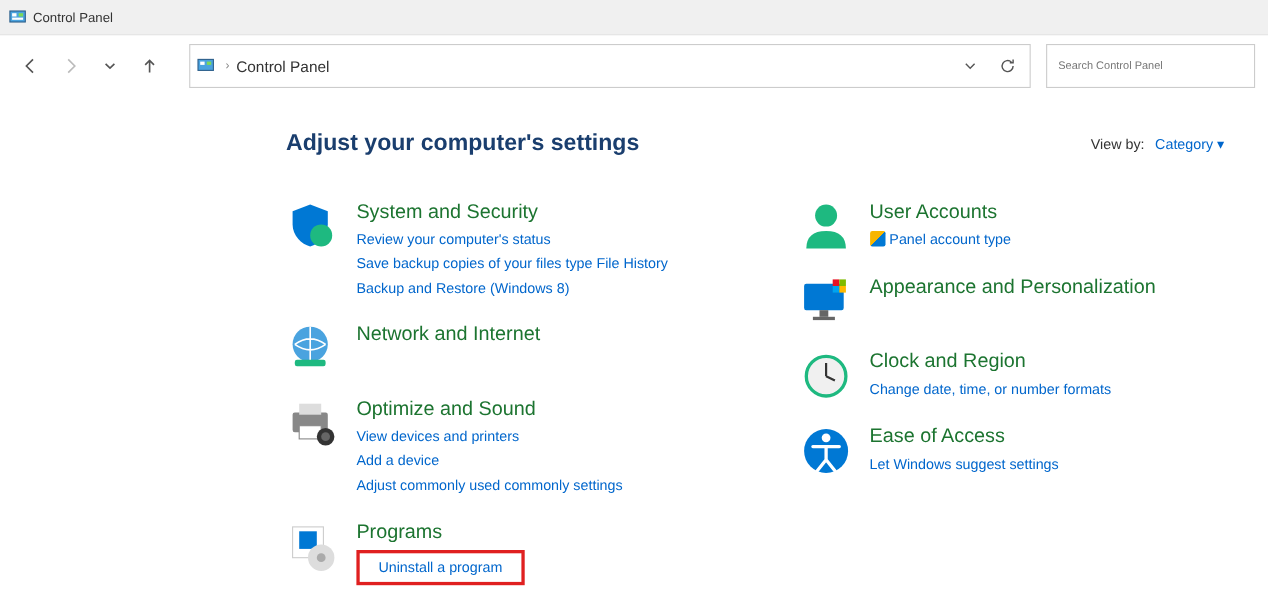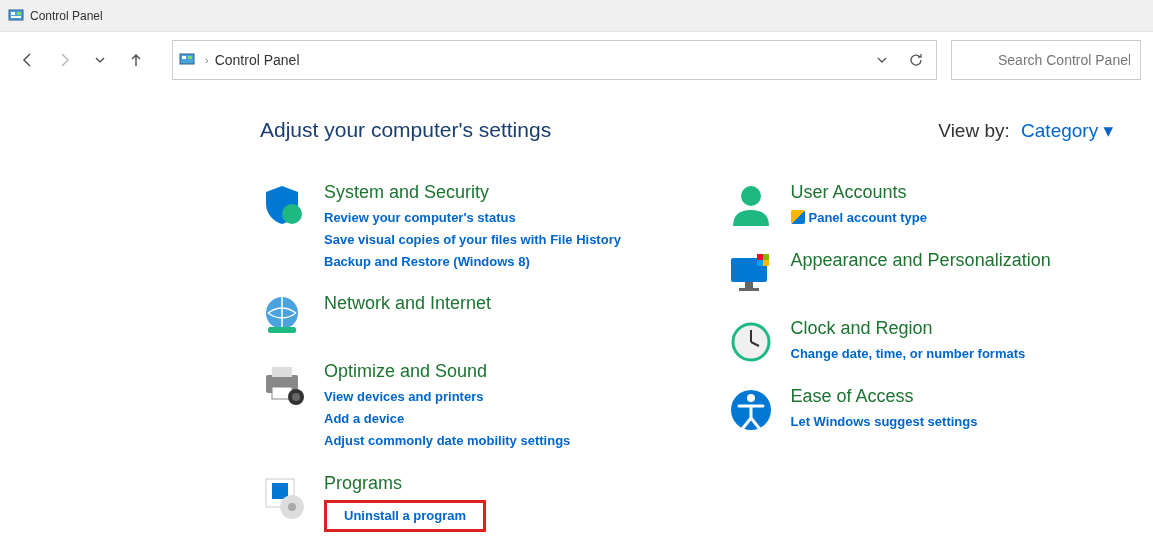--- a/index.html
+++ b/index.html
@@ -9,34 +9,34 @@
   .titlebar-text { font-size: 12px; color: #333; }
   .toolbar { height: 56px; display: flex; align-items: center; padding: 0 12px; gap: 4px; }
   .nav-btn { width: 32px; height: 32px; display: flex; align-items: center; justify-content: center; border: none; background: transparent; cursor: pointer; }
   .nav-btn svg { stroke: #555; }
   .nav-btn.disabled svg { stroke: #bbb; }
   .addrbar { flex: 1; min-width: 400px; height: 40px; border: 1px solid #ccc; display: flex; align-items: center; padding: 0 6px; margin-left: 16px; gap: 6px; }
   .addrbar-icon { width: 20px; height: 16px; }
   .addrbar-text { font-size: 14px; color: #333; flex: 1; }
   .addrbar-chev, .addrbar-refresh { width: 28px; height: 28px; display: flex; align-items: center; justify-content: center; }
   .searchbar { width: 190px; height: 40px; border: 1px solid #ccc; display: flex; align-items: center; padding: 0 10px; margin-left: 10px; }
-  .searchbar input { border: none; outline: none; font-size: 14px; width: 100%; color: #a21caf; margin-left: 36px; }
+  .searchbar input { border: none; outline: none; font-size: 10px; width: 100%; color: #a21caf; }
   .searchbar input::placeholder { color: #777; }
   .content { padding: 30px 40px 30px 260px; }
   .header-row { display: flex; justify-content: space-between; align-items: center; margin-bottom: 40px; }
-  .heading { font-size: 21px; color: #1a3e6e; font-weight: 400; }
-  .viewby { font-size: 19px; color: #333; }
+  .heading { font-size: 21px; color: #1a3e6e; font-weight: 700; }
+  .viewby { font-size: 13px; color: #333; }
   .viewby-link { color: #0066cc; cursor: pointer; margin-left: 6px; }
   .cols { display: flex; gap: 80px; }
   .col { flex: 1; }
   .cat { display: flex; gap: 16px; margin-bottom: 20px; }
   .cat-icon { width: 48px; height: 48px; flex-shrink: 0; }
   .cat-body { }
   .cat-title { font-size: 18px; color: #1c7430; font-weight: 400; cursor: pointer; margin-bottom: 4px; }
-  .cat-link { font-size: 13px; color: #0066cc; cursor: pointer; display: block; line-height: 1.7; font-weight: bold; }
+  .cat-link { font-size: 13px; color: #0066cc; cursor: pointer; display: block; line-height: 1.7; }
   .cat-link.shield::before { content: ""; display: inline-block; width: 14px; height: 14px; margin-right: 4px; vertical-align: -2px; background: linear-gradient(135deg, #f7b500 50%, #0078d4 50%); border-radius: 2px; }
   .highlight-box { border: 3px solid #e02020; padding: 2px 17px; display: inline-block; margin-top: 2px; }
   .chev-sep { color: #888; font-size: 11px; }
 </style>
 </head>
 <body>
 
 <div class="titlebar">
   <svg class="titlebar-icon" viewBox="0 0 16 16">
       <rect x="1" y="2" width="14" height="10" fill="#4aa3df" stroke="#2d5f8b"></rect>
@@ -108,21 +108,21 @@
     <div class="col">
 
       <div class="cat">
         <svg class="cat-icon" viewBox="0 0 48 48">
             <path d="M22 4 L38 10 V22 C38 32 30 40 22 42 C14 40 6 32 6 22 V10 Z" fill="#0078d4"></path>
             <circle cx="32" cy="32" r="10" fill="#1eb980"></circle>
           </svg>
         <div class="cat-body">
           <div class="cat-title">System and Security</div>
           <a class="cat-link">Review your computer's status</a>
-          <a class="cat-link">Save visual copies of your files with File History</a>
+          <a class="cat-link">Save backup copies of your files type File History</a>
           <a class="cat-link">Backup and Restore (Windows 8)</a>
         </div>
       </div>
 
       <div class="cat">
         <svg class="cat-icon" viewBox="0 0 48 48">
             <circle cx="22" cy="20" r="16" fill="#4aa3df"></circle>
             <path d="M8 20 Q22 10 36 20 M8 20 Q22 30 36 20 M22 4 V36" stroke="#fff" stroke-width="1.5" fill="none"></path>
             <rect x="8" y="34" width="28" height="6" rx="2" fill="#1eb980"></rect>
           </svg>
@@ -136,21 +136,21 @@
             <rect x="6" y="14" width="32" height="18" rx="2" fill="#888"></rect>
             <rect x="12" y="6" width="20" height="10" fill="#ddd"></rect>
             <rect x="12" y="26" width="20" height="12" fill="#fff" stroke="#888"></rect>
             <circle cx="36" cy="36" r="8" fill="#333"></circle>
             <circle cx="36" cy="36" r="4" fill="#666"></circle>
           </svg>
         <div class="cat-body">
           <div class="cat-title">Optimize and Sound</div>
           <a class="cat-link">View devices and printers</a>
           <a class="cat-link">Add a device</a>
-          <a class="cat-link">Adjust commonly date mobility settings</a>
+          <a class="cat-link">Adjust commonly used commonly settings</a>
         </div>
       </div>
 
       <div class="cat">
         <svg class="cat-icon" viewBox="0 0 48 48">
             <rect x="6" y="6" width="28" height="28" fill="#fff" stroke="#ccc"></rect>
             <rect x="12" y="10" width="16" height="16" fill="#0078d4"></rect>
             <circle cx="32" cy="34" r="12" fill="#ddd"></circle>
             <circle cx="32" cy="34" r="4" fill="#aaa"></circle>
           </svg>

